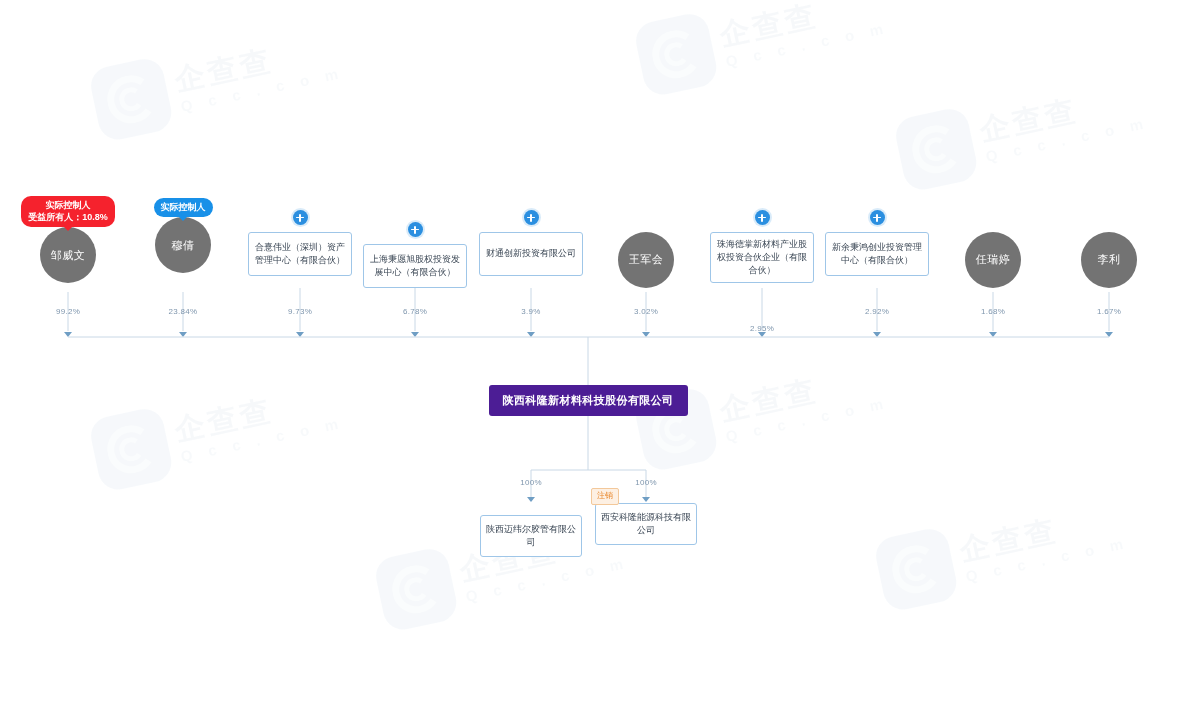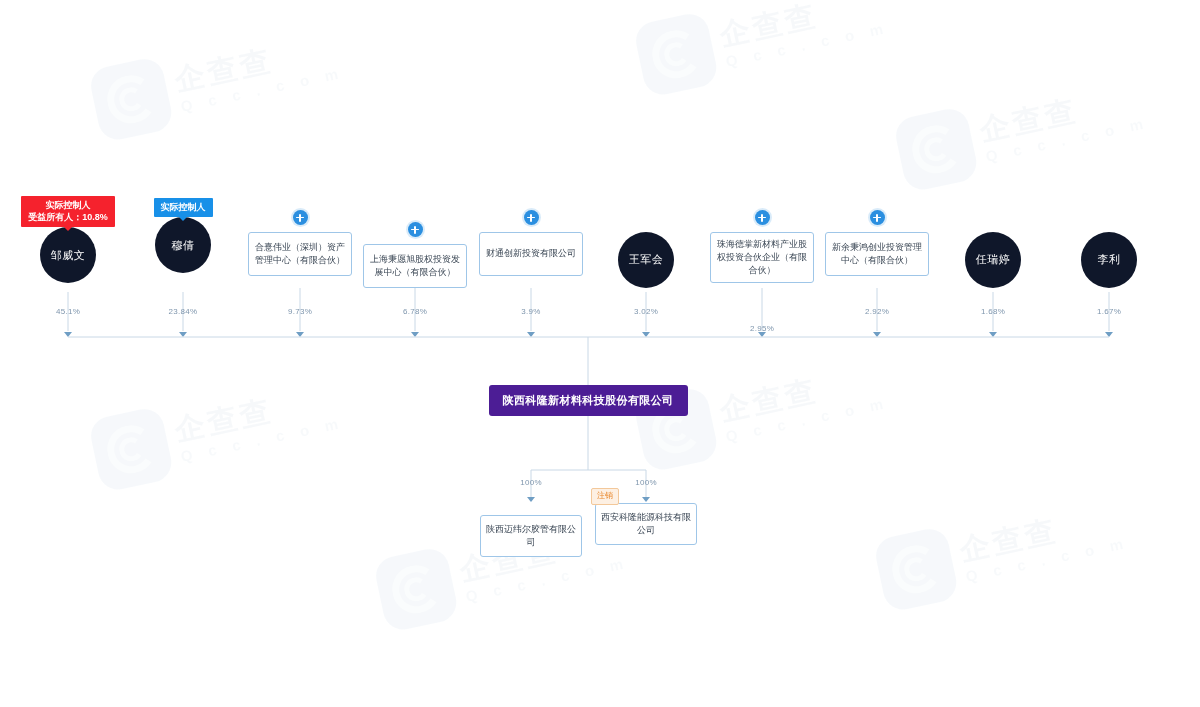--- a/index.html
+++ b/index.html
@@ -95,21 +95,21 @@
     position: absolute;
     top: 0;
     width: 140px;
     margin-left: -70px;
     text-align: center;
   }
 
   .badge {
     display: inline-block;
     padding: 3px 7px 4px;
-    border-radius: 1px;
+    border-radius: 10px;
     font-size: 9px;
     line-height: 1.35;
     color: #ffffff;
     font-weight: 700;
     white-space: nowrap;
     position: relative;
   }
   .badge.red { background: #f5222d; }
   .badge.blue { background: #1890e8; }
   .badge::after {
@@ -122,21 +122,21 @@
     border-right: 4px solid transparent;
     border-top: 4px solid currentColor;
   }
   .badge.red::after { border-top-color: #f5222d; }
   .badge.blue::after { border-top-color: #1890e8; }
 
   .person {
     width: 56px;
     height: 56px;
     border-radius: 50%;
-    background: #0f172a;
+    background: #737373;
     color: #ffffff;
     font-size: 11px;
     display: flex;
     align-items: center;
     justify-content: center;
     margin: 0 auto;
     text-align: center;
     line-height: 1.2;
     letter-spacing: .5px;
   }
@@ -293,21 +293,21 @@
     <line x1="531" y1="470" x2="531" y2="497" stroke="#c9d8e6" stroke-width="1"></line>
     <path d="M527,497 L535,497 L531,502 Z" fill="#6f9ec4"></path>
     <line x1="646" y1="470" x2="646" y2="497" stroke="#c9d8e6" stroke-width="1"></line>
     <path d="M642,497 L650,497 L646,502 Z" fill="#6f9ec4"></path>
   </svg>
 
 <div id="chart">
     <div class="sh" style="left: 68px; top: 196px;"><div class="badge red"><div>实际控制人</div><div>受益所有人：10.8%</div></div><div class="person">
         <span>邹威文</span>
       </div></div>
-    <div class="pct" style="left: 68px; top: 307px;">45.1%</div>
+    <div class="pct" style="left: 68px; top: 307px;">99.2%</div>
     <div class="sh" style="left: 183px; top: 196px;"><div class="badge blue"><div>实际控制人</div></div><div class="person">
         <span>穆倩</span>
       </div></div>
     <div class="pct" style="left: 183px; top: 307px;">23.84%</div>
     <div class="sh" style="left: 300px; top: 210px;">
       <div style="height: 22px;">
         <div class="plus"></div>
       </div>
       <div class="orgbox">
         <span>合憙伟业（深圳）资产管理中心（有限合伙）</span>

